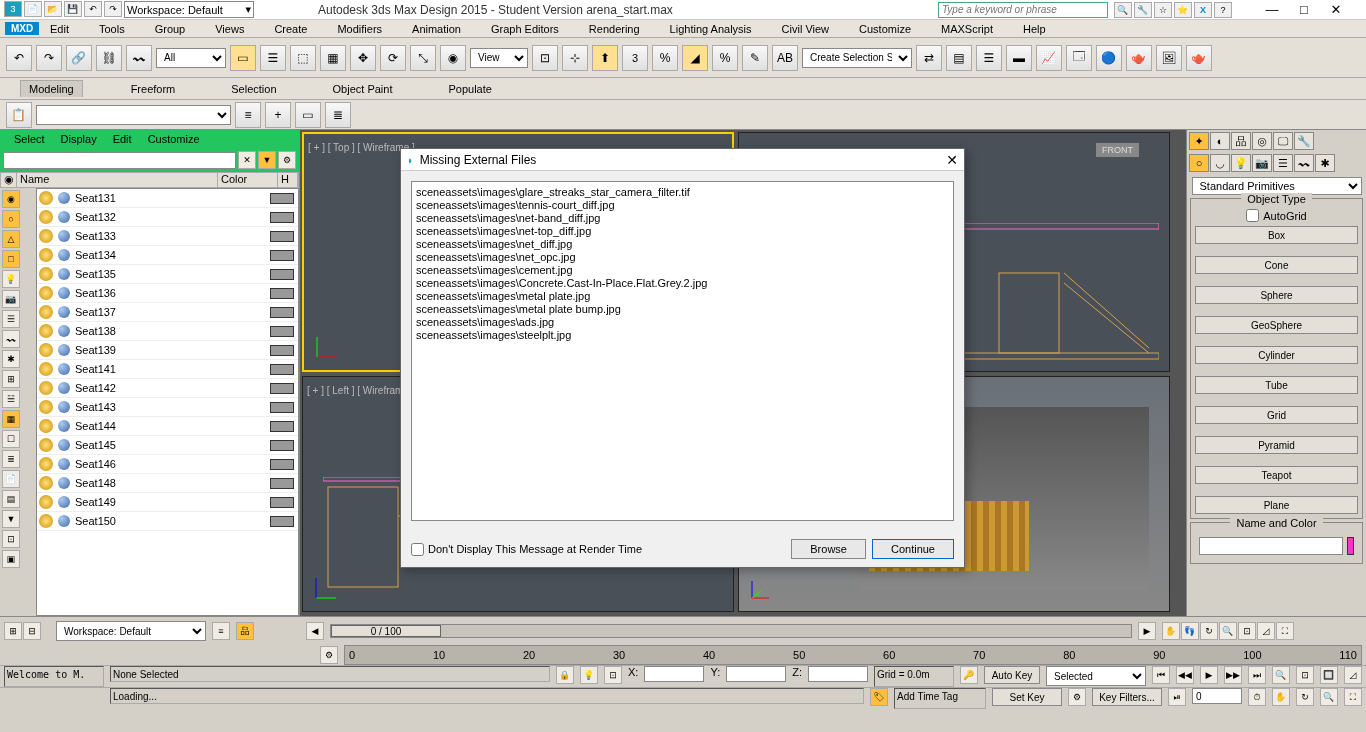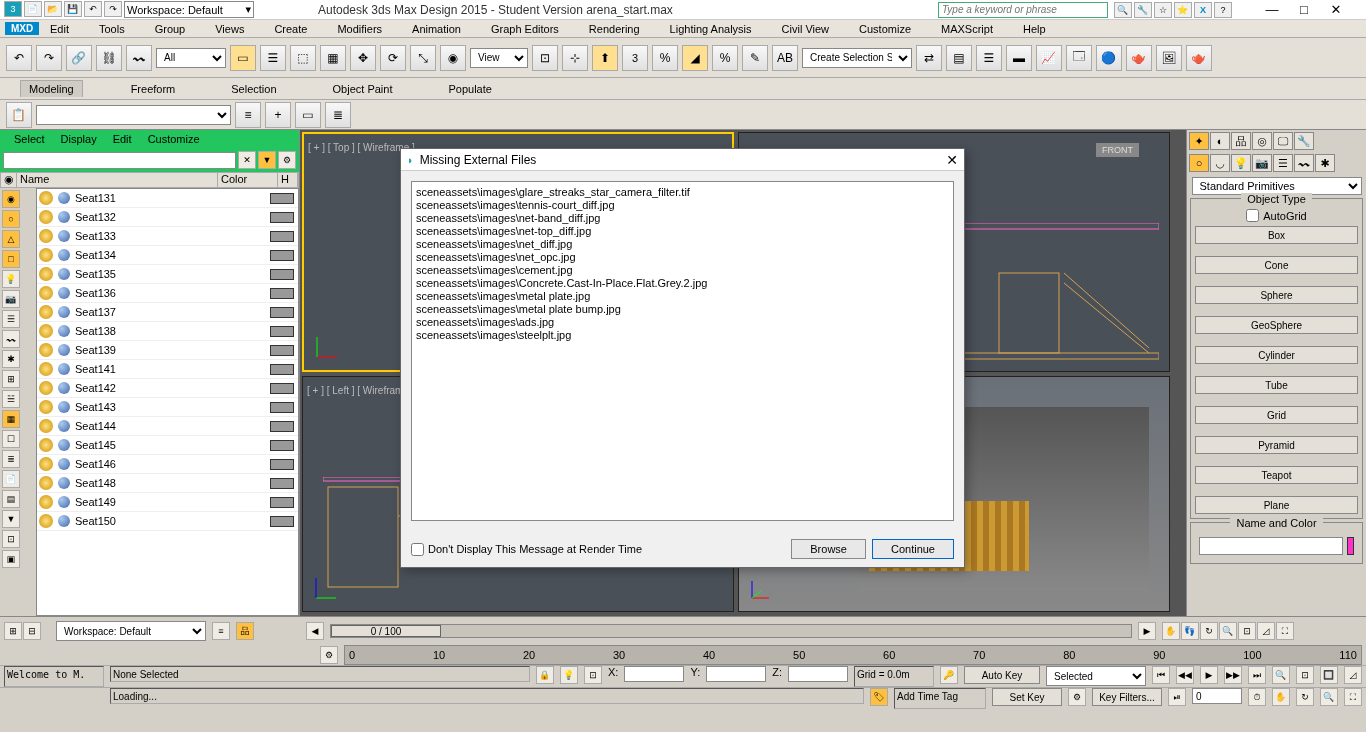--- a/index.html
+++ b/index.html
@@ -483,21 +483,21 @@
     <div class="icon-btn">💡</div>
     <div class="icon-btn">⊡</div>
     <span>X:</span>
       <input class="status-field" style="">
     <span>Y:</span>
       <input class="status-field" style="">
     <span>Z:</span>
       <input class="status-field" style="">
     <div style="border:1px inset #aaa;padding:2px;width:80px;font-size:10px">Grid = 0.0m</div>
     <div class="icon-btn">🔑</div>
-    <button class="rp-btn" style="width:76px">Auto Key</button>
+    <button class="rp-btn" style="width:56px">Auto Key</button>
     <select class="tool-dd" style="width:100px"><option>Selected</option></select>
     <div class="icon-btn">⏮</div>
     <div class="icon-btn">◀◀</div>
     <div class="icon-btn">▶</div>
     <div class="icon-btn">▶▶</div>
     <div class="icon-btn">⏭</div>
     <div class="icon-btn">🔍</div>
     <div class="icon-btn">⊡</div>
     <div class="icon-btn">🔲</div>
     <div class="icon-btn">◿</div>

